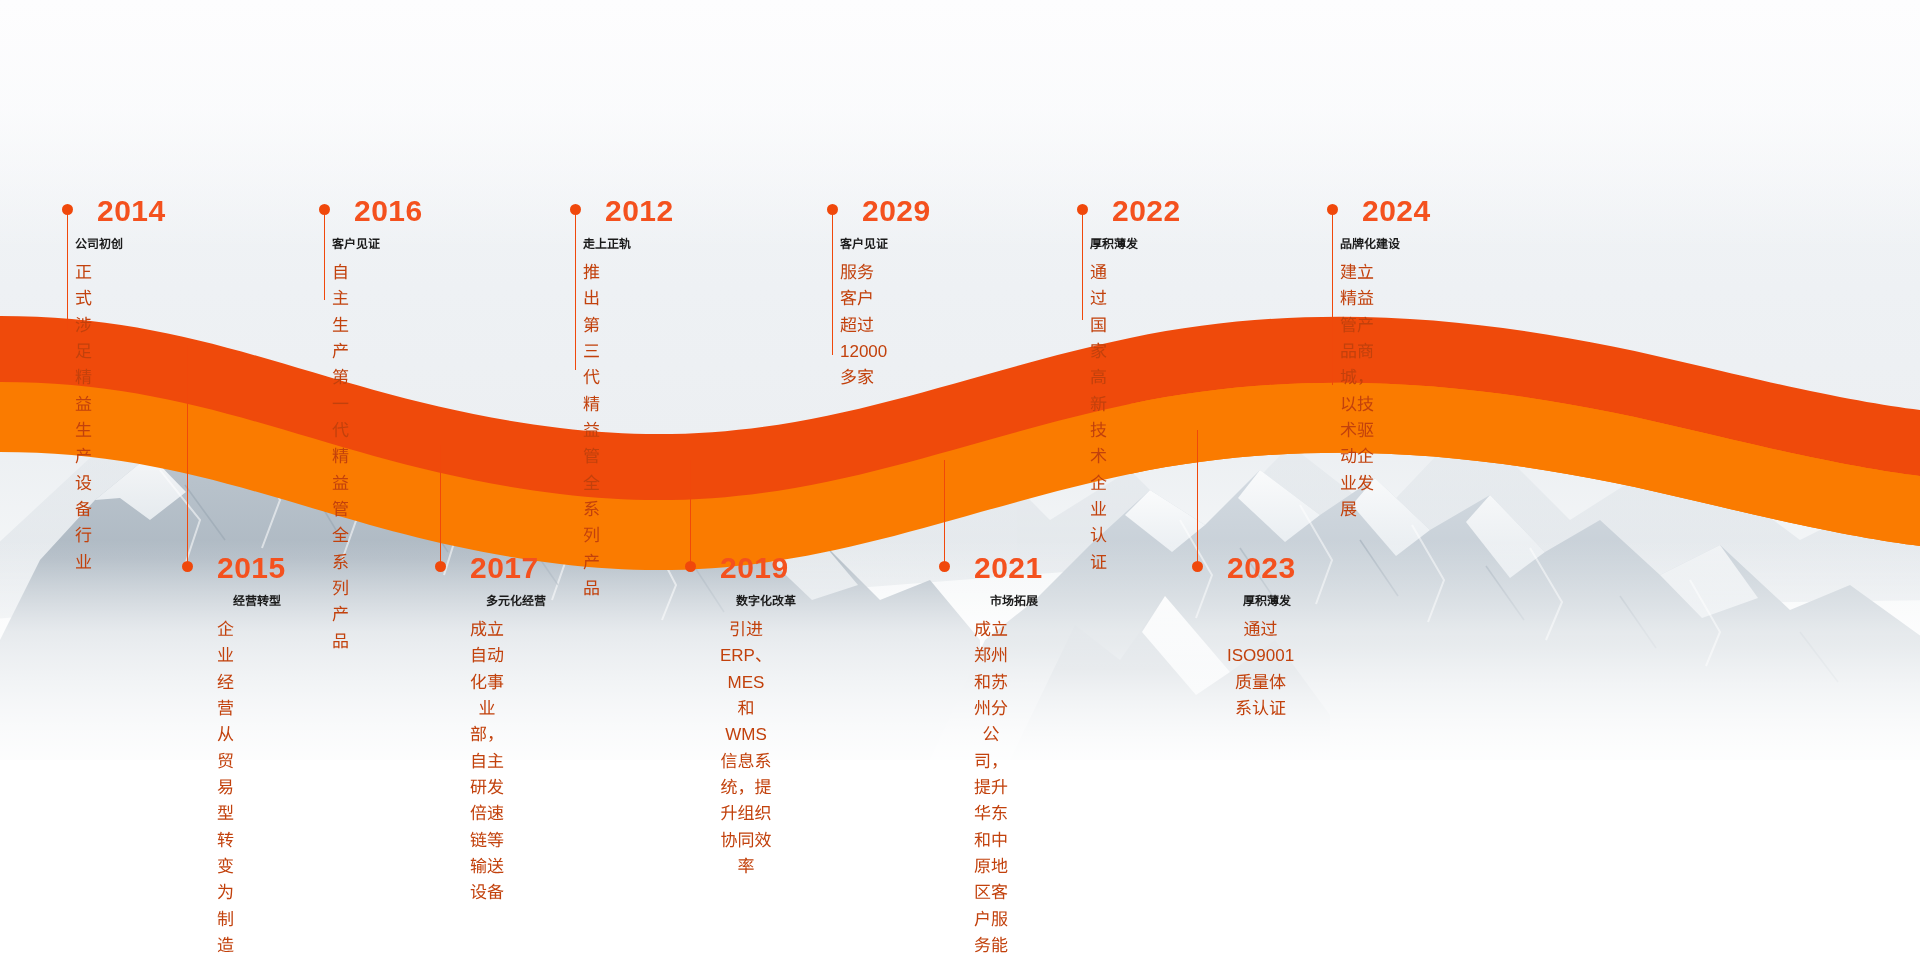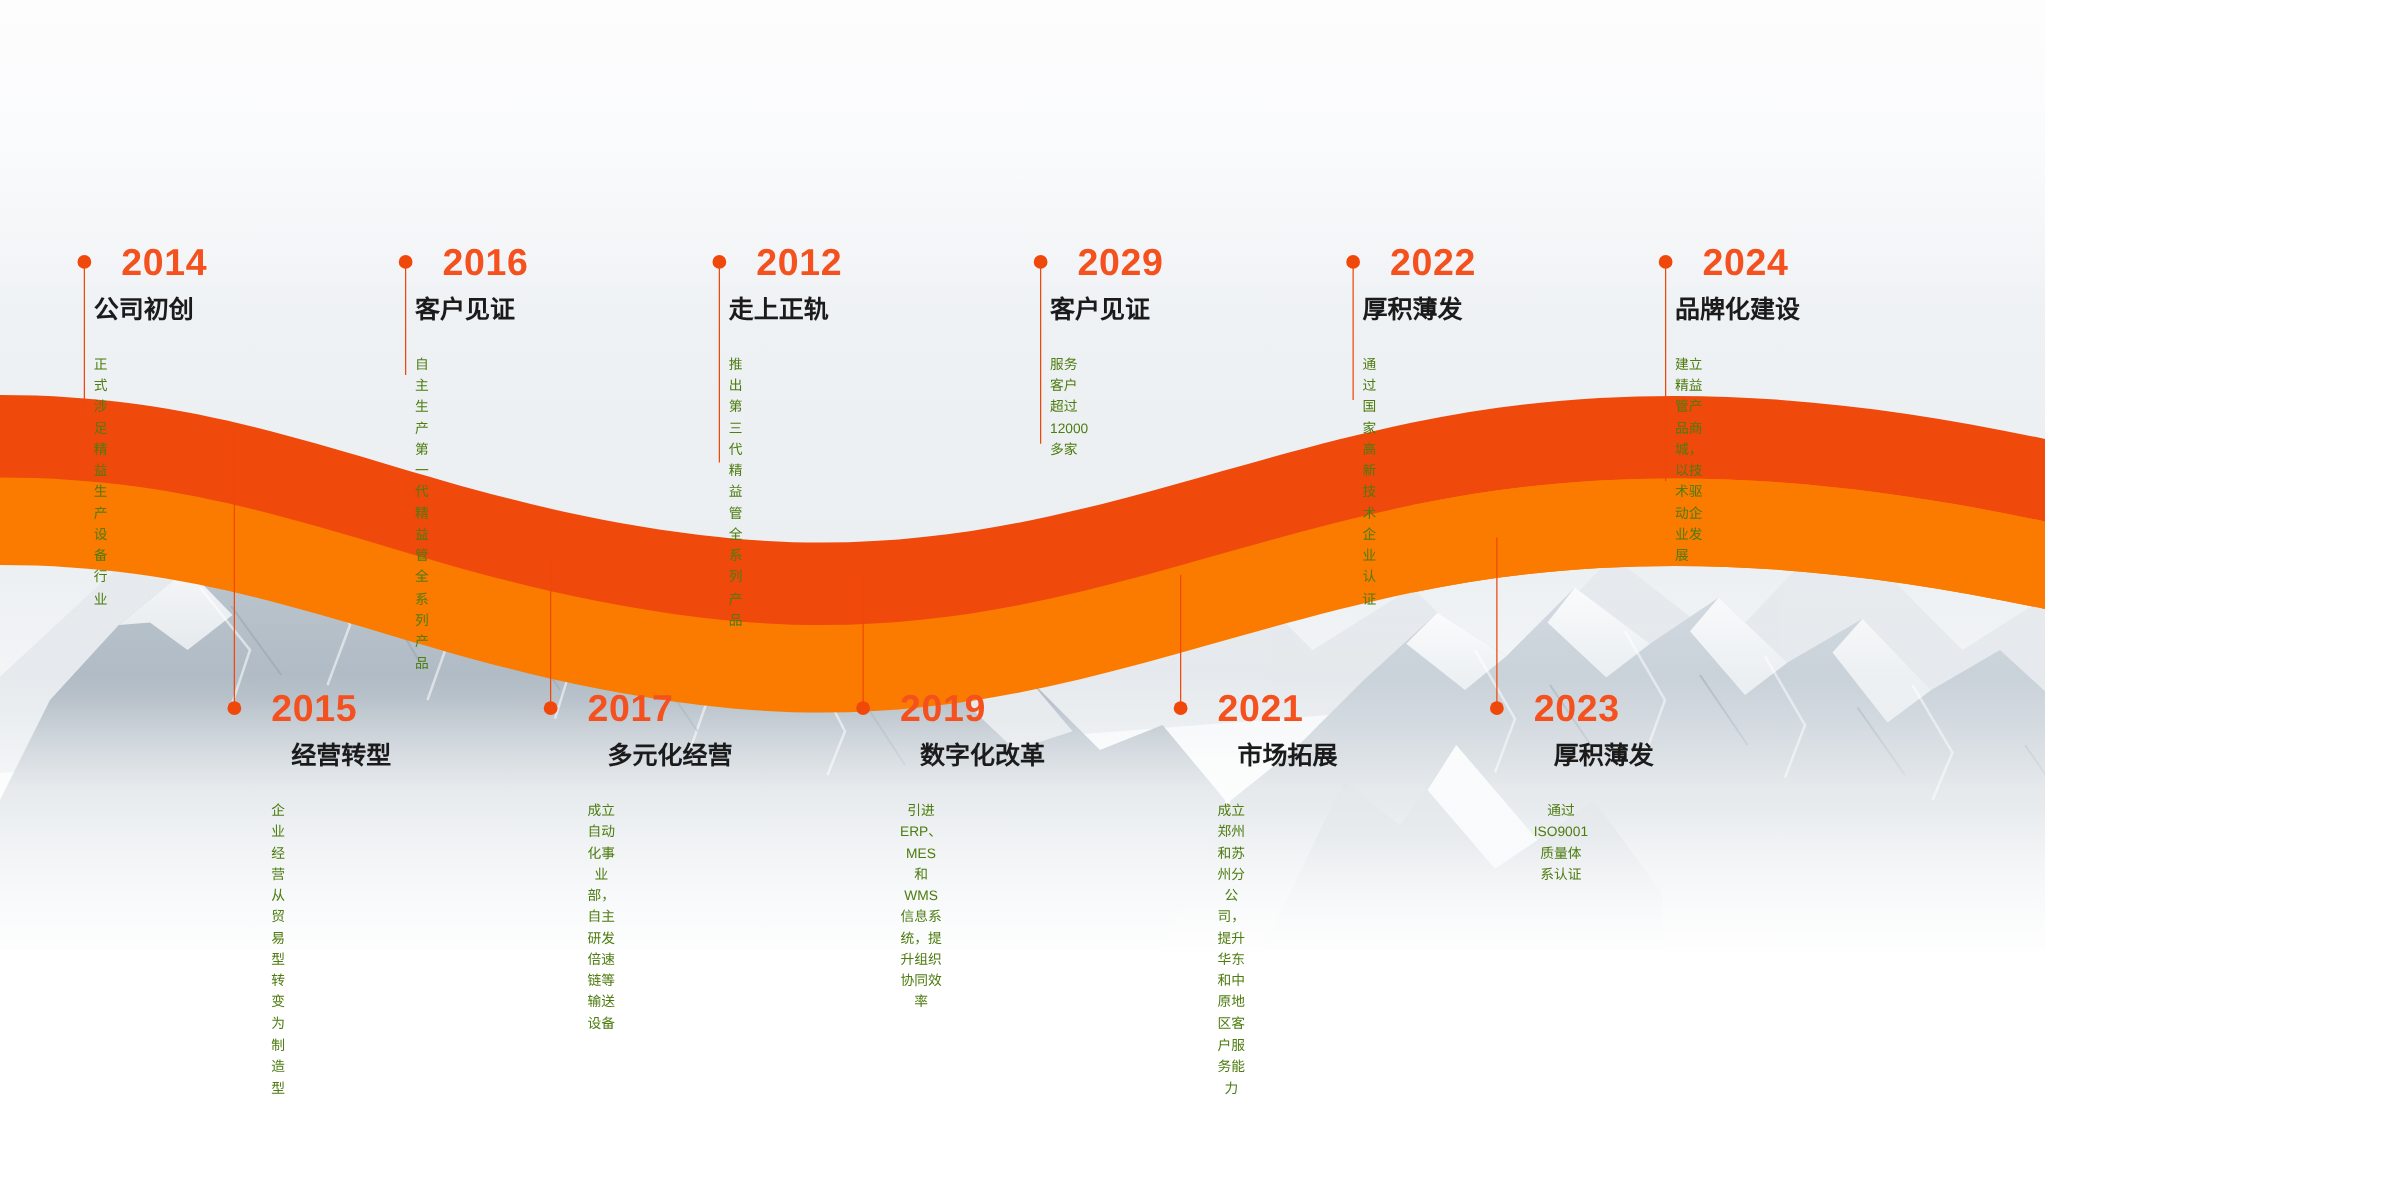--- a/index.html
+++ b/index.html
@@ -5,21 +5,21 @@
 <style>
   html,body{margin:0;padding:0;}
   body{
     width:1920px;height:960px;overflow:hidden;position:relative;
     background:#ffffff;
     font-family:"Liberation Sans","DejaVu Sans",sans-serif;
     -webkit-font-smoothing:antialiased;
   }
 
   
-  #stage{position:absolute;inset:0;width:1636px;height:960px;overflow:hidden;}
+  #stage{position:absolute;inset:0;width:1920px;height:960px;overflow:hidden;}
 
   
   .bg-layer{position:absolute;left:0;top:0;width:1920px;height:960px;}
   #sky{
     background:linear-gradient(180deg,#f4f6f8 0%,#eef1f4 30%,#eceff2 46%,#f6f8f9 62%,#ffffff 78%,#ffffff 100%);
   }
   #mountains{mix-blend-mode:normal;}
   #fog{
     position:absolute;left:0;top:540px;width:1920px;height:420px;
     background:linear-gradient(180deg,rgba(255,255,255,0) 0%,rgba(255,255,255,.62) 22%,rgba(255,255,255,.93) 52%,#fff 74%,#fff 100%);
@@ -37,25 +37,25 @@
   .tl-dot{
     position:absolute;width:11px;height:11px;border-radius:50%;
     background:#F0480B;
   }
   .tl-stem{position:absolute;width:1.4px;background:#F0480B;}
   .tl-year{
     font-size:30px;font-weight:bold;color:#F4511E;
     letter-spacing:.5px;line-height:1;white-space:nowrap;
   }
   .tl-title{
-    font-size:20px;font-weight:bold;color:#1b1b1b;
+    font-size:12px;font-weight:bold;color:#1b1b1b;
     line-height:1;white-space:nowrap;
   }
   .tl-desc{
-    font-size:11px;color:#4d7c0f;line-height:1.55;white-space:pre-line;margin-top:24px;
+    font-size:17px;color:#c2410c;line-height:1.55;white-space:pre-line;
   }
 
   
   .top .tl-year{position:absolute;left:22px;top:0;}
   .top .tl-title{position:absolute;left:0;top:42px;}
   .top .tl-desc{position:absolute;left:0;top:64px;}
   .top .tl-dot{left:-13px;top:8px;}
   .top .tl-stem{left:-8px;top:14px;}
 
   

